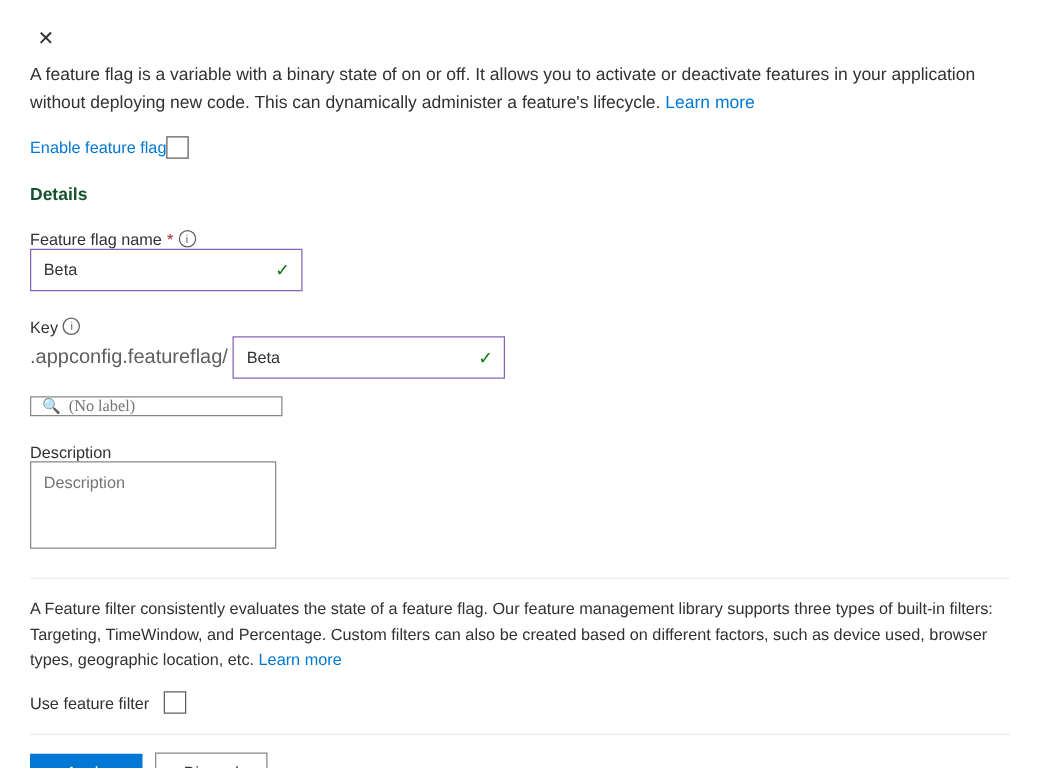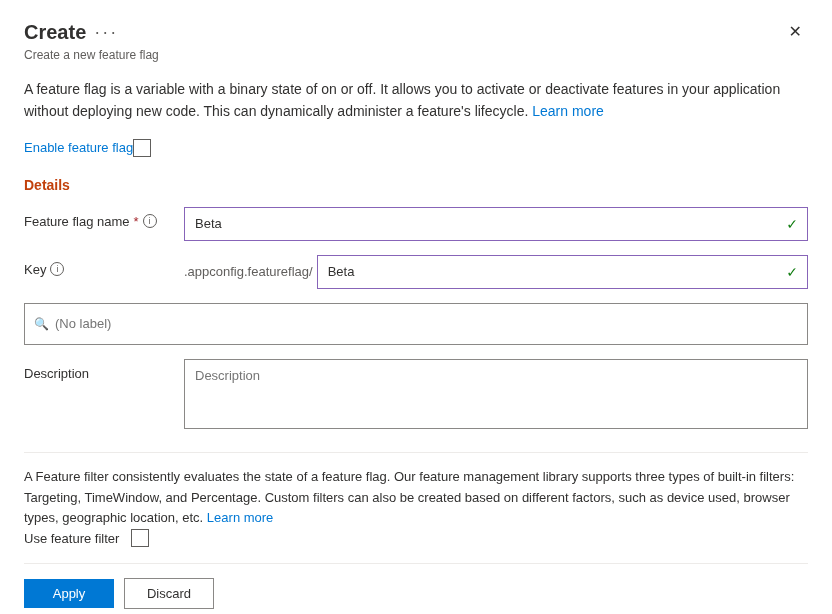--- a/index.html
+++ b/index.html
@@ -85,27 +85,28 @@
       background: #fff;
       cursor: pointer;
       appearance: none;
       -webkit-appearance: none;
       display: inline-block;
       flex-shrink: 0;
     }
     .section-title {
       font-size: 14px;
       font-weight: 700;
-      color: #c2410c;
+      color: #14532d;
       margin-bottom: 14px;
     }
     .form-row {
       display: flex;
       align-items: flex-start;
       margin-bottom: 14px;
+      flex-direction: column;
     }
     .form-label {
       width: 160px;
       flex-shrink: 0;
       font-size: 13px;
       color: #323130;
       padding-top: 7px;
       display: flex;
       align-items: center;
       gap: 4px;
@@ -153,38 +154,38 @@
     .input-with-check .text-input {
       padding-right: 30px;
       border-color: #8764b8;
     }
     .key-row-inner {
       display: flex;
       align-items: center;
       width: 100%;
     }
     .key-prefix {
-      font-size: 13px;
+      font-size: 16px;
       color: #605e5c;
       white-space: nowrap;
       padding-right: 4px;
     }
     .key-input-wrap {
       flex: 1;
       position: relative;
     }
     .label-input {
       width: 100%;
-      height: 42px;
+      height: 16px;
       border: 1px solid #8a8886;
-      padding: 0 26px 0 30px;
+      padding: 0 10px 0 30px;
       font-size: 13px;
       color: #a19f9d;
       outline: none;
-      font-family: Liberation Sans, sans-serif;
+      font-family: Liberation Serif, serif;
     }
     .search-icon-inside {
       position: absolute;
       left: 10px;
       top: 50%;
       transform: translateY(-50%);
       color: #605e5c;
       font-size: 12px;
       pointer-events: none;
     }
@@ -201,20 +202,21 @@
     }
     .divider {
       height: 1px;
       background: #edebe9;
       margin: 6px 0 14px 0;
     }
     .feature-filters-desc {
       font-size: 13px;
       color: #323130;
       line-height: 1.6;
+      margin-bottom: 14px;
     }
     .feature-filters-desc a {
       color: #0078d4;
       text-decoration: none;
     }
     .use-filter-row {
       display: flex;
       align-items: center;
       gap: 12px;
       margin-bottom: 16px;
@@ -251,28 +253,23 @@
       cursor: pointer;
       min-width: 90px;
     }
   </style>
 </head>
 <body>
 
 <div class="panel">
 
   <div class="panel-header">
-    <div class="panel-title-row">
-      <span class="panel-title">Create</span>
-      <span class="panel-more-icon">···</span>
-    </div>
     <button class="close-btn">✕</button>
   </div>
 
-  <div class="subtitle">Create a new feature flag</div>
 
   <p class="description-text">
     <span>A feature flag is a variable with a binary state of on or off. It allows you to activate or deactivate features in your application without deploying new code. This can dynamically administer a feature's lifecycle.</span>
     <span> </span>
     <a href="#">Learn more</a>
   </p>
 
   <div class="enable-row">
     <span class="enable-label">Enable feature flag</span>
     <input type="checkbox" class="checkbox" style="">

